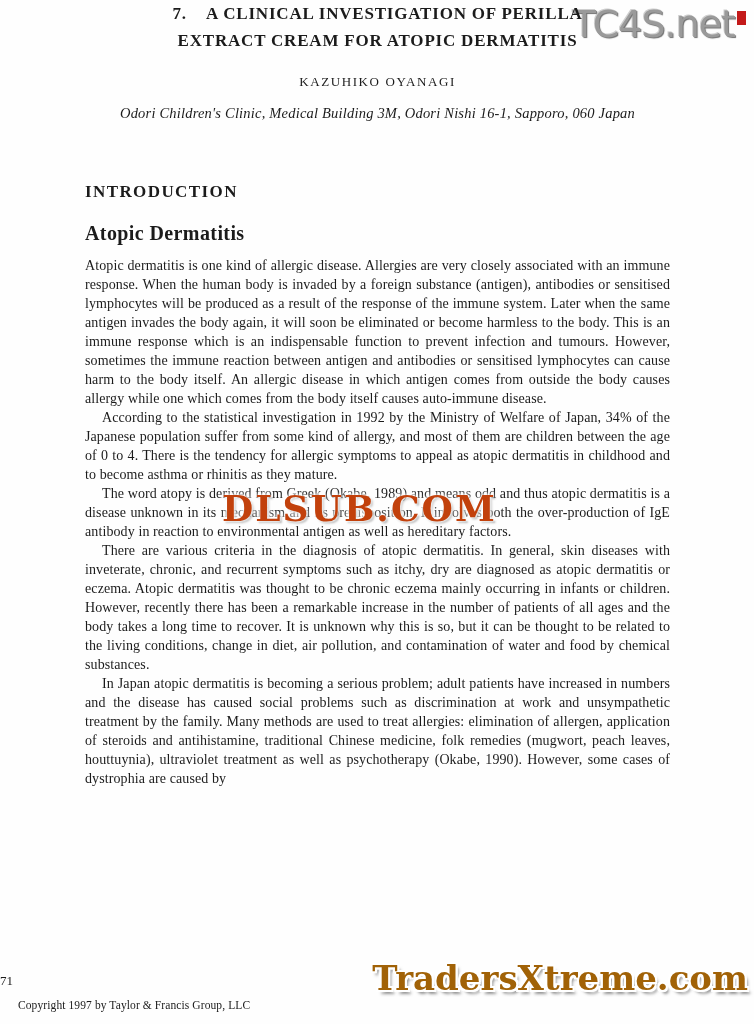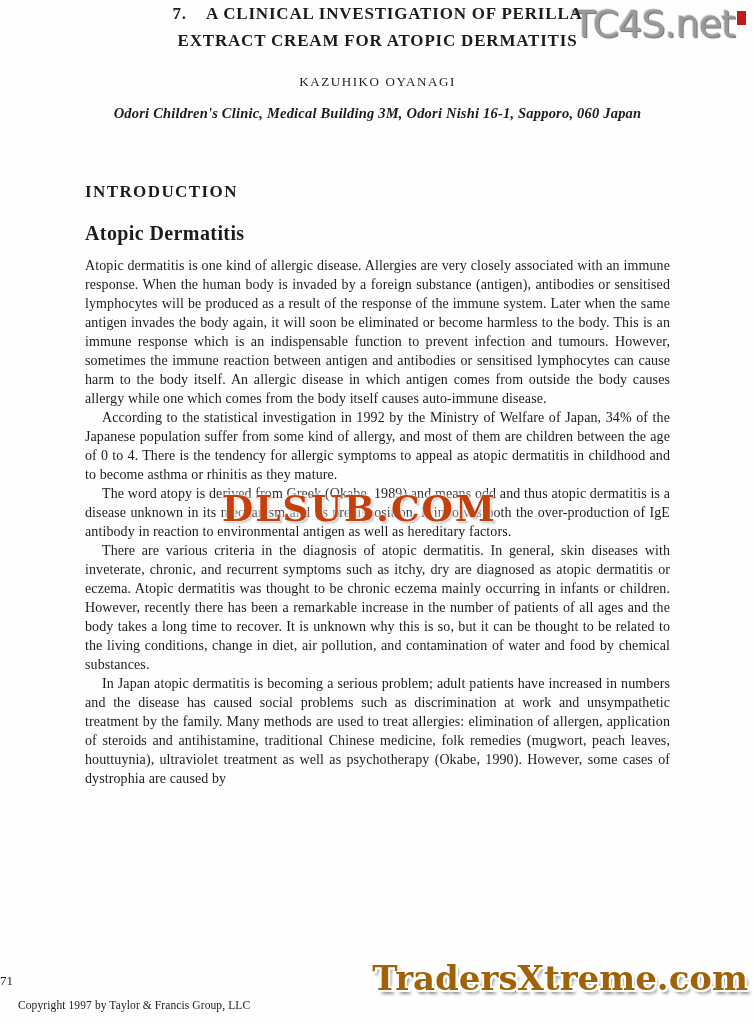--- a/index.html
+++ b/index.html
@@ -62,21 +62,20 @@
     text-align: center;
     font-size: 13px;
     letter-spacing: 1.6px;
   }
   .affiliation {
     margin-top: 15px;
     text-align: center;
     font-style: italic;
     font-size: 14.5px;
     letter-spacing: 0.2px;
-    font-weight: bold;
   }
   .section {
     margin: 0;
     margin-top: 60px;
     font-size: 17px;
     font-weight: bold;
     letter-spacing: 1.4px;
   }
   .subsection {
     margin: 0;

